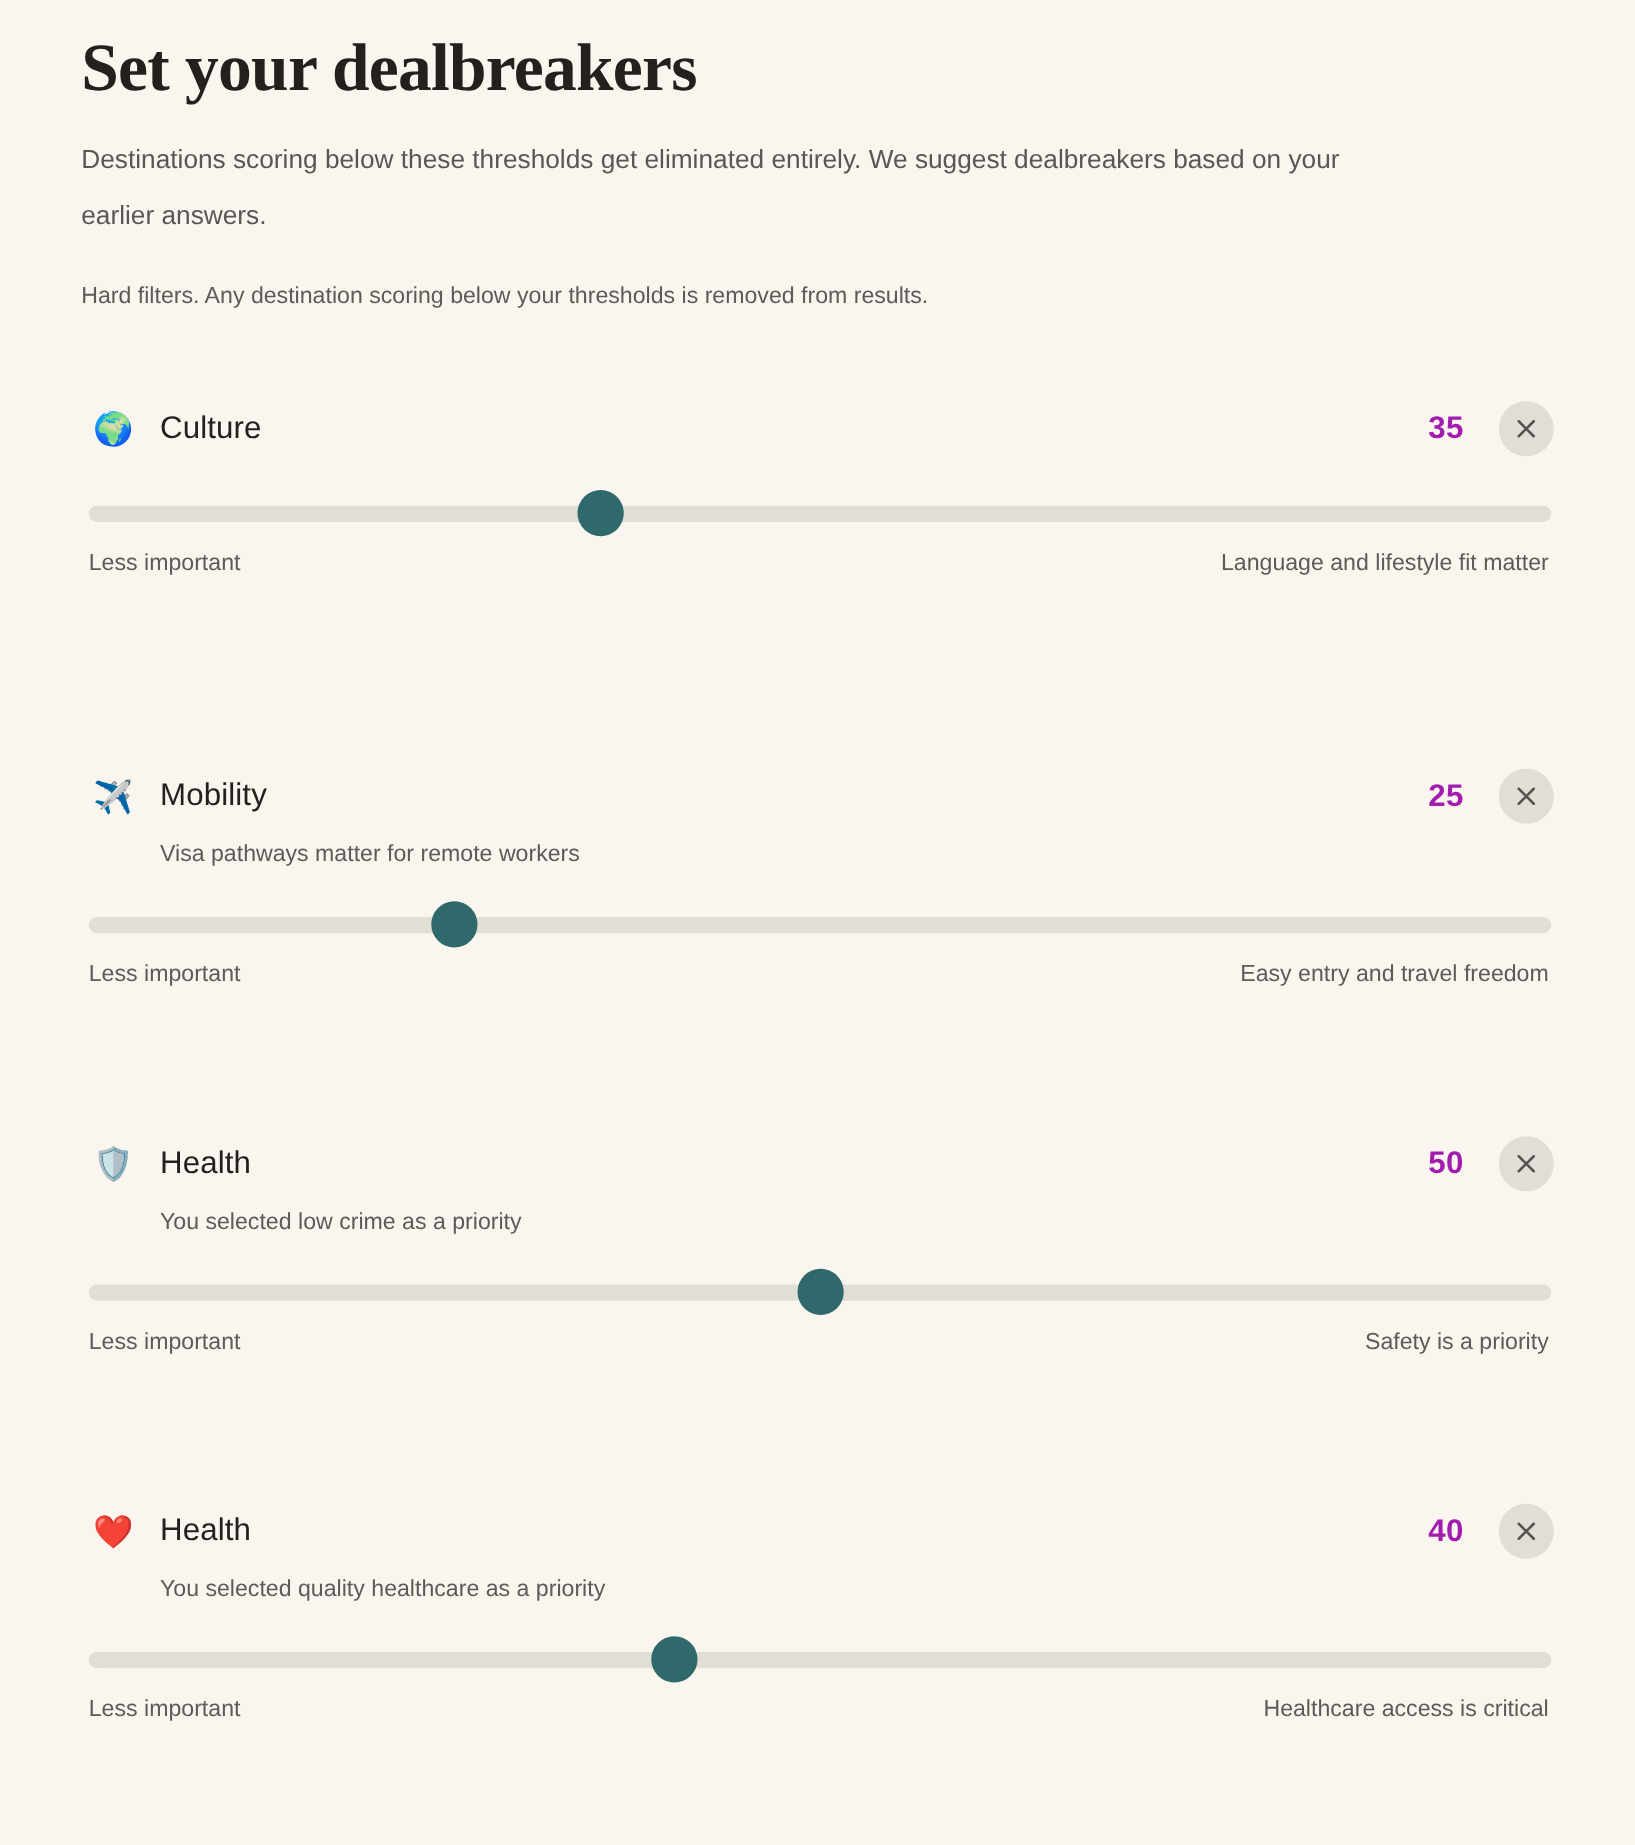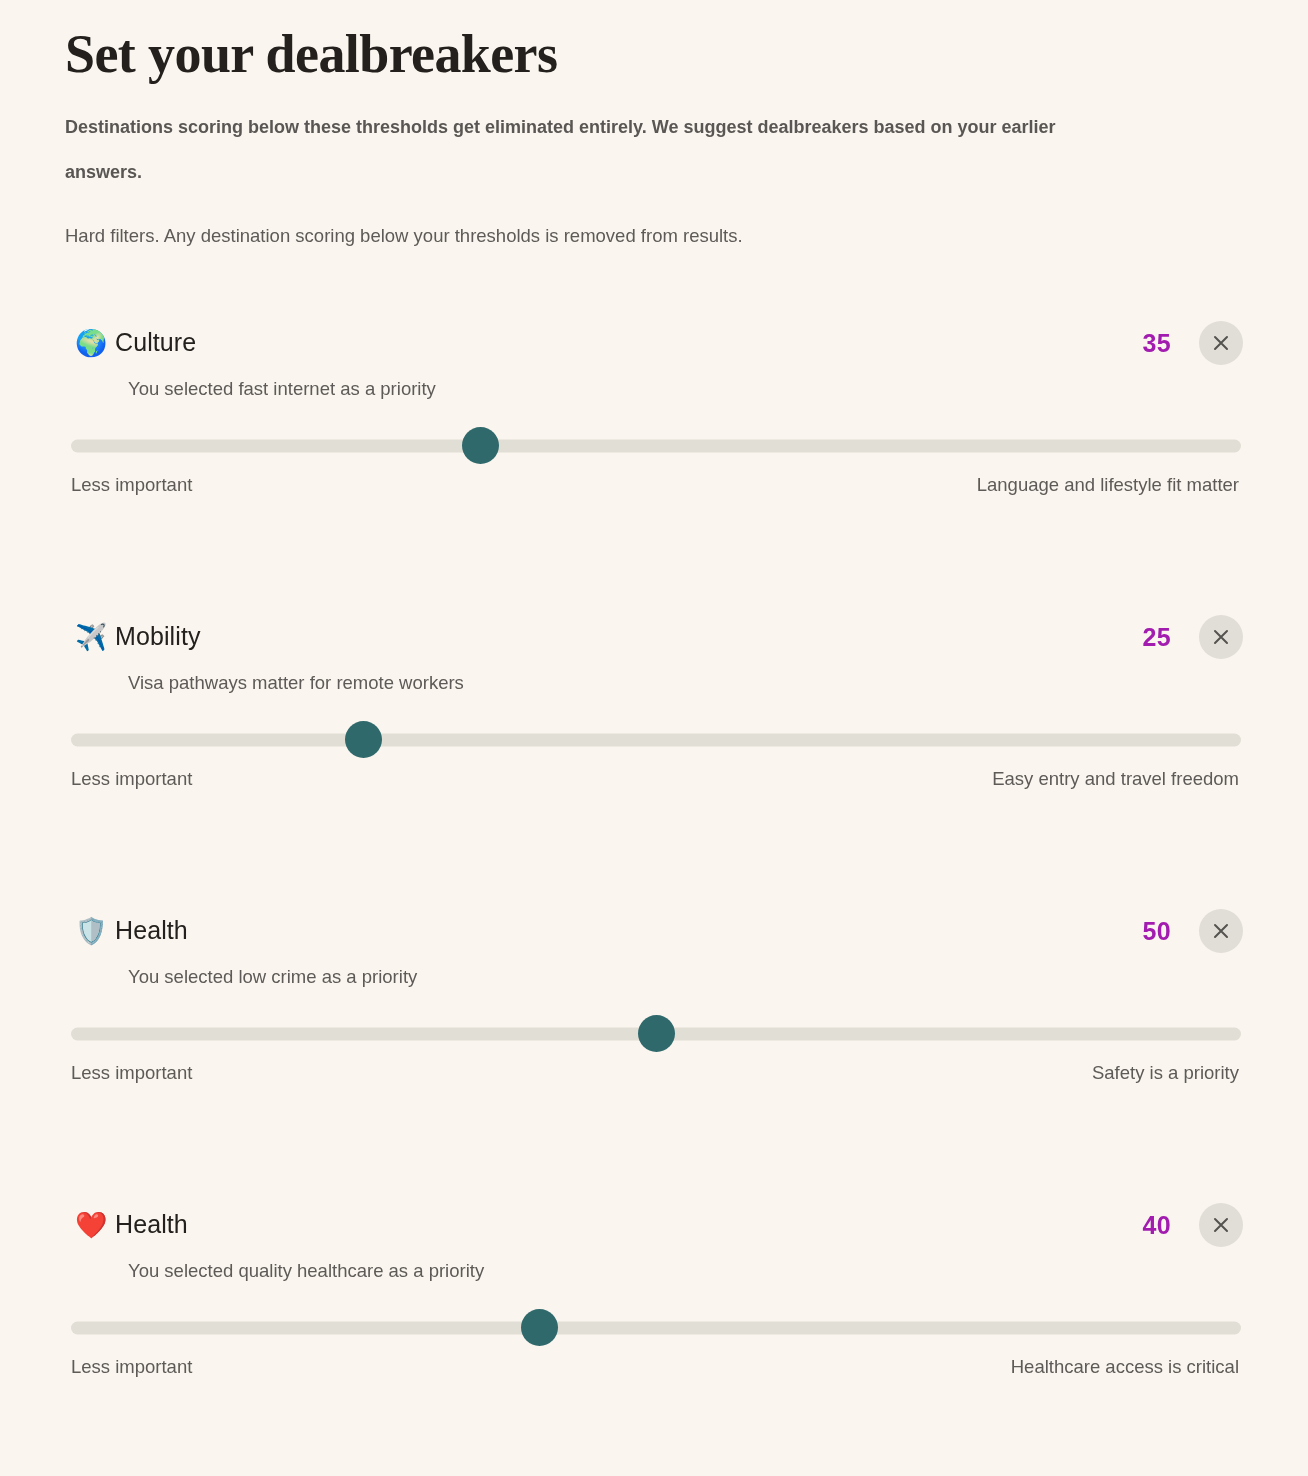--- a/index.html
+++ b/index.html
@@ -29,26 +29,26 @@
     font-weight: bold;
     font-size: 54px;
     line-height: 1.05;
     color: #23201d;
     letter-spacing: -0.6px;
     margin: 0;
     padding-top: 26px;
   }
 
   .page-subtitle {
-    font-size: 18px;
+    font-size: 21px;
     line-height: 45px;
     color: #595654;
     margin: 22px 0 0 0;
     max-width: 1070px;
-    font-weight: bold;
+    font-weight: normal;
   }
 
   .page-note {
     font-size: 18.5px;
     line-height: 26px;
     color: #5d5a57;
     margin: 28px 0 0 0;
   }
 
   
@@ -76,21 +76,21 @@
     width: 34px;
     display: inline-block;
     text-align: left;
   }
 
   .row-title {
     font-size: 25px;
     color: #23201d;
     font-weight: normal;
     letter-spacing: 0.1px;
-    margin-left: 6px;
+    margin-left: 19px;
   }
 
   .row-value {
     position: absolute;
     right: 72px;
     top: 50%;
     transform: translateY(-50%);
     font-size: 25px;
     font-weight: bold;
     color: #a21caf;
@@ -182,21 +182,20 @@
           <span class="row-title">Culture</span>
           <span class="row-value">35</span>
           <button class="row-remove">
             <span>
               <svg width="20" height="20" viewBox="0 0 20 20" aria-hidden="true">
                 <path d="M4 4 L16 16 M16 4 L4 16" stroke="#55534f" stroke-width="2" stroke-linecap="round"></path>
               </svg>
             </span>
           </button>
         </div>
-        <div class="row-hint">You selected fast internet as a priority</div>
         <div class="slider-track-wrap">
           <div class="slider-track">
             <div class="slider-thumb" style="left:35%"></div>
           </div>
         </div>
         <div class="scale-labels">
           <span class="scale-label">Less important</span>
           <span class="scale-label">Language and lifestyle fit matter</span>
         </div>
       </div>

